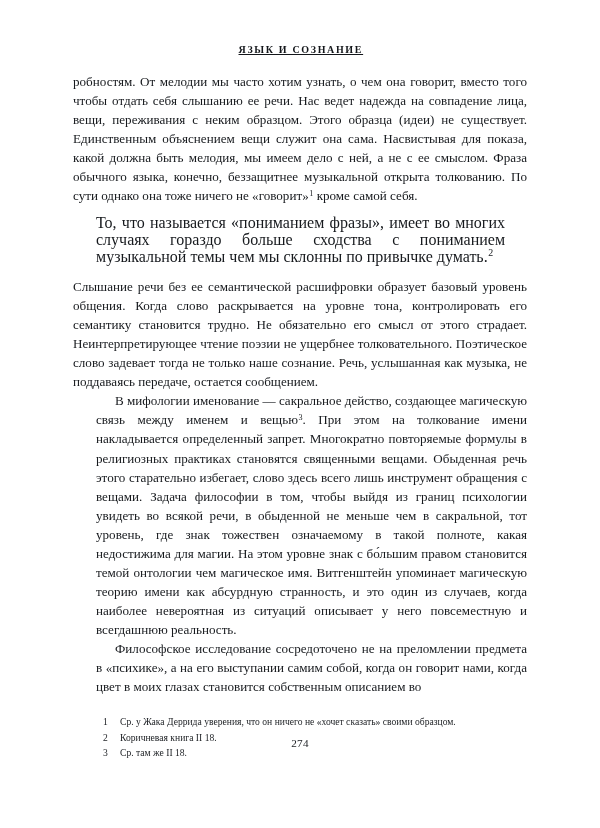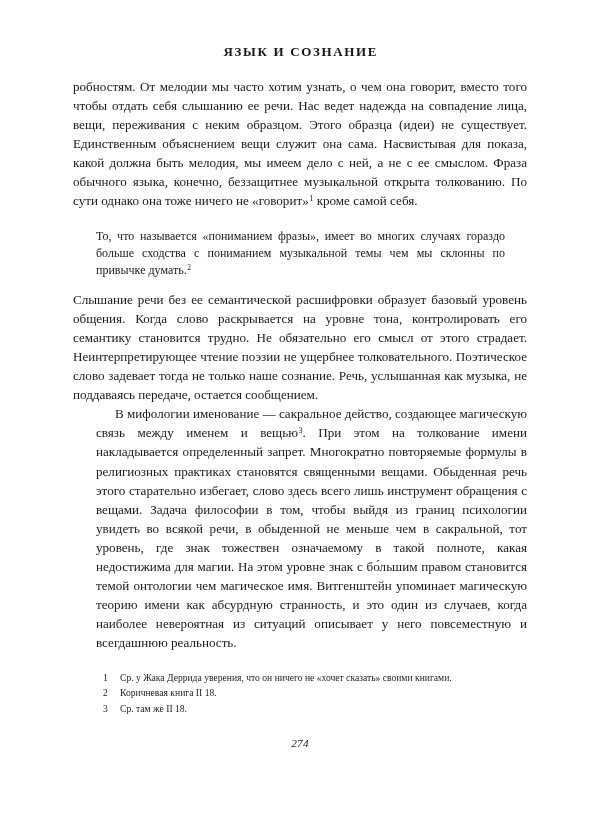--- a/index.html
+++ b/index.html
@@ -24,25 +24,26 @@
     position: absolute;
     left: 73px;
     top: 0;
     width: 454px;
   }
 
   
   .running-head {
     margin-top: 44px;
     text-align: center;
-    font-size: 13px;
+    font-size: 10px;
     letter-spacing: 1.65px;
     font-weight: 600;
     color: #13161a;
     text-indent: 1.65px;
+    text-decoration: underline;
   }
 
   
   .body-block {
     margin-top: 17px;
   }
   p.para {
     margin: 0;
     font-size: 13.1px;
     line-height: 19.05px;
@@ -55,23 +56,23 @@
     text-indent: 19px;
     margin-left: 23px;
   }
   p.para.noindent {
     text-indent: 0;
     margin-top: 12px;
   }
 
   
   blockquote.quote {
-    margin: 18px 0 9px 0;
+    margin: 10px 0 9px 0;
     padding: 0 22px 0 23px;
-    font-size: 12px;
+    font-size: 16px;
     line-height: 16.6px;
     text-align: justify;
     color: #16191d;
   }
   blockquote.quote p {
     margin: 0;
     text-indent: 0;
   }
 
   sup.fn {
@@ -105,21 +106,20 @@
   
   .folio {
     position: absolute;
     left: 0;
     right: 0;
     top: 737px;
     text-align: center;
     font-size: 11.2px;
     color: #1b1e22;
     letter-spacing: 0.3px;
-    font-style: italic;
   }
 </style>
 </head>
 <body>
 
 <div class="page">
 
   <div class="content">
 
     <div class="running-head">ЯЗЫК И СОЗНАНИЕ</div>
@@ -129,28 +129,29 @@
       <p class="para noindent"><span>робностям. От мелодии мы часто хотим узнать, о чем она говорит, вместо того чтобы отдать себя слышанию ее речи. Нас ведет надежда на совпадение лица, вещи, переживания с неким образцом. Этого образца (идеи) не существует. Единственным объяснением вещи служит она сама. Насвистывая для показа, какой должна быть мелодия, мы имеем дело с ней, а не с ее смыслом. Фраза обычного языка, конечно, беззащитнее музыкальной открыта толкованию. По сути однако она тоже ничего не «говорит»</span><sup class="fn">1</sup><span> кроме самой себя.</span></p>
 
       <blockquote class="quote">
         <p><span>То, что называется «пониманием фразы», имеет во многих случаях гораздо больше сходства с пониманием музыкальной темы чем мы склонны по привычке думать.</span><sup class="fn">2</sup></p>
       </blockquote>
 
       <p class="para noindent"><span>Слышание речи без ее семантической расшифровки образует базовый уровень общения. Когда слово раскрывается на уровне тона, контролировать его семантику становится трудно. Не обязательно его смысл от этого страдает. Неинтерпретирующее чтение поэзии не ущербнее толковательного. Поэтическое слово задевает тогда не только наше сознание. Речь, услышанная как музыка, не поддаваясь передаче, остается сообщением.</span></p>
 
       <p class="para indent"><span>В мифологии именование — сакральное действо, создающее магическую связь между именем и вещью</span><sup class="fn">3</sup><span>. При этом на толкование имени накладывается определенный запрет. Многократно повторяемые формулы в религиозных практиках становятся священными вещами. Обыденная речь этого старательно избегает, слово здесь всего лишь инструмент обращения с вещами. Задача философии в том, чтобы выйдя из границ психологии увидеть во всякой речи, в обыденной не меньше чем в сакральной, тот уровень, где знак тожествен означаемому в такой полноте, какая недостижима для магии. На этом уровне знак с бо́льшим правом становится темой онтологии чем магическое имя. Витгенштейн упоминает магическую теорию имени как абсурдную странность, и это один из случаев, когда наиболее невероятная из ситуаций описывает у него повсеместную и всегдашнюю реальность.</span></p>
 
+      <p class="para indent"><span>Философское исследование сосредоточено не на преломлении предмета в «психике», а на его выступании самим собой, когда он говорит нами, когда цвет в моих глазах становится собственным описанием во</span></p>
 
     </div>
 
     <div class="footnotes">
 
       <div class="footnote-row">
         <span class="footnote-num">1</span>
-        <span class="footnote-text">Ср. у Жака Деррида уверения, что он ничего не «хочет сказать» своими книгами.</span>
+        <span class="footnote-text">Ср. у Жака Деррида уверения, что он ничего не «хочет сказать» своими образцом.</span>
       </div>
 
       <div class="footnote-row">
         <span class="footnote-num">2</span>
         <span class="footnote-text">Коричневая книга II 18.</span>
       </div>
 
       <div class="footnote-row">
         <span class="footnote-num">3</span>
         <span class="footnote-text">Ср. там же II 18.</span>

